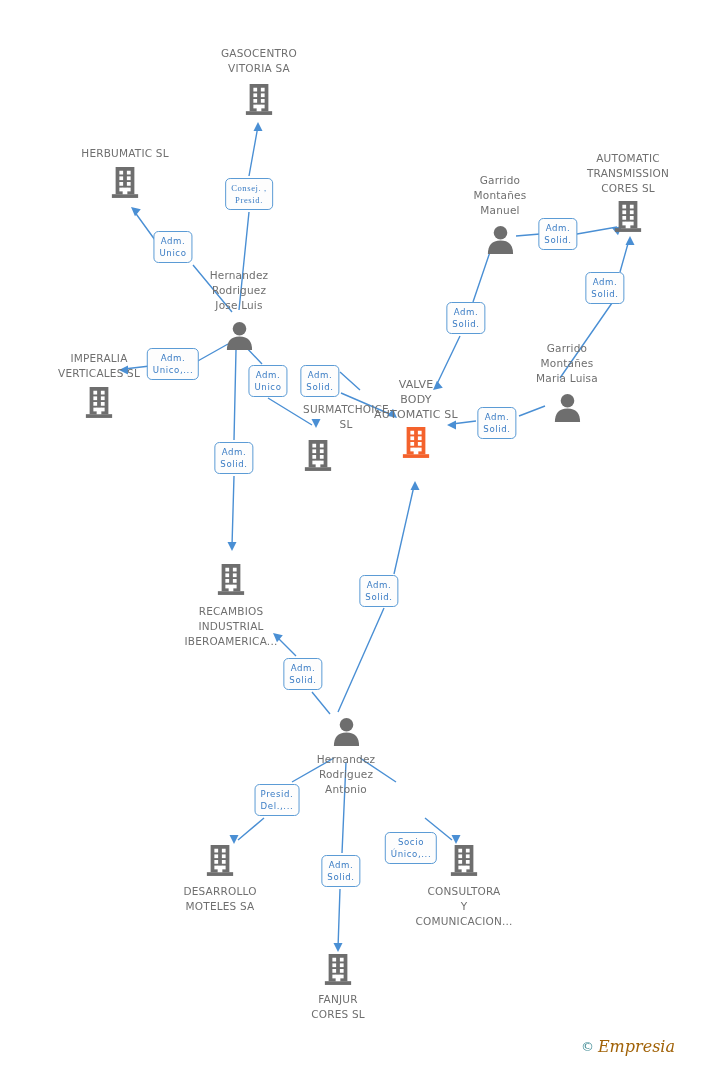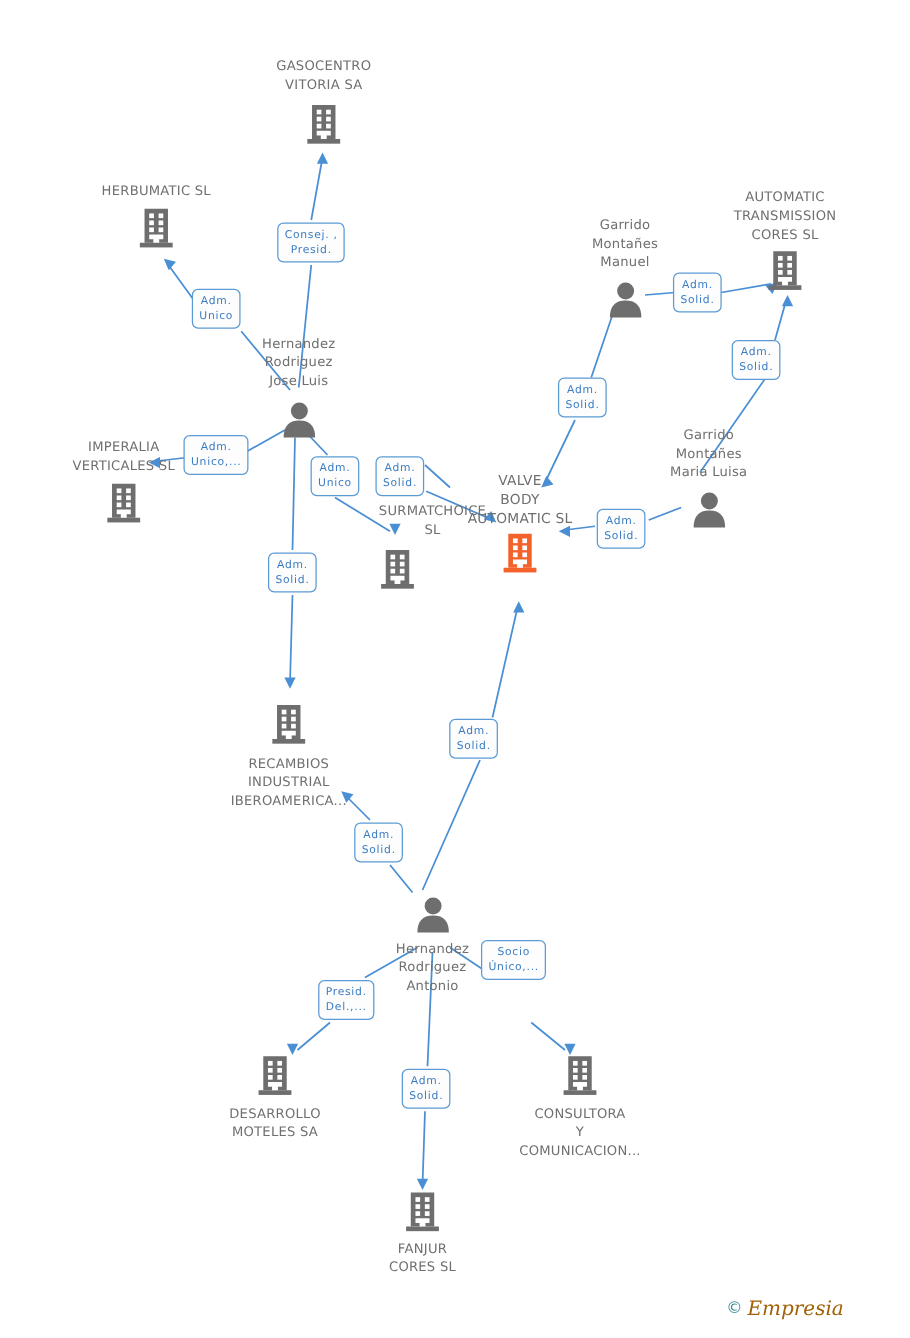--- a/index.html
+++ b/index.html
@@ -304,21 +304,21 @@
             <rect x="10" y="18" width="4" height="4" fill="#ffffff"></rect>
             <rect x="18" y="18" width="4" height="4" fill="#ffffff"></rect>
             <rect x="10" y="24" width="4" height="4" fill="#ffffff"></rect>
             <rect x="18" y="24" width="4" height="4" fill="#ffffff"></rect>
             <rect x="13.5" y="24" width="5" height="7" fill="#ffffff"></rect>
           </svg>
         </div>
       </div>
     </div>
   <div id="tags-layer">
-      <div class="tag" style="left: 249px; top: 194px;">Consej. ,
+      <div class="tag" style="left: 249px; top: 194px; font-family: Liberation Serif, serif;">Consej. ,
 Presid.</div>
       <div class="tag" style="left: 173px; top: 247px;">Adm.
 Unico</div>
       <div class="tag" style="left: 558px; top: 234px;">Adm.
 Solid.</div>
       <div class="tag" style="left: 605px; top: 288px;">Adm.
 Solid.</div>
       <div class="tag" style="left: 466px; top: 318px;">Adm.
 Solid.</div>
       <div class="tag" style="left: 173px; top: 364px;">Adm.
@@ -330,21 +330,21 @@
       <div class="tag" style="left: 497px; top: 423px;">Adm.
 Solid.</div>
       <div class="tag" style="left: 234px; top: 458px;">Adm.
 Solid.</div>
       <div class="tag" style="left: 379px; top: 591px;">Adm.
 Solid.</div>
       <div class="tag" style="left: 303px; top: 674px;">Adm.
 Solid.</div>
       <div class="tag" style="left: 277px; top: 800px;">Presid.
 Del.,...</div>
-      <div class="tag" style="left: 411px; top: 768px;">Socio
+      <div class="tag" style="left: 411px; top: 848px;">Socio
 Único,...</div>
       <div class="tag" style="left: 341px; top: 871px;">Adm.
 Solid.</div>
     </div>
 
   <div id="watermark">
     <span class="c">©</span>
     <span class="w">Empresia</span>
   </div>
 </div>

